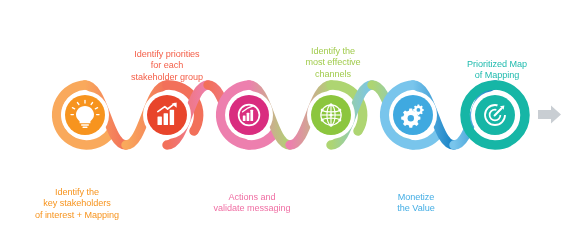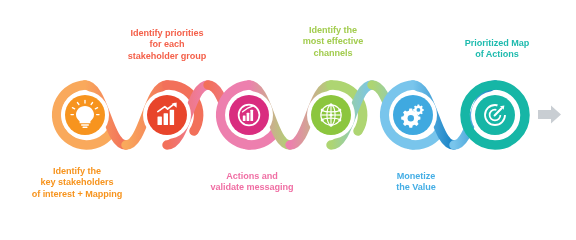--- a/index.html
+++ b/index.html
@@ -20,26 +20,27 @@
   #flow-svg {
     position: absolute;
     left: 0;
     top: 0;
     width: 576px;
     height: 227px;
   }
   .step-label {
     position: absolute;
     text-align: center;
-    font-weight: bold;
+    font-weight: normal;
     font-size: 9.1px;
     line-height: 11.4px;
     letter-spacing: -0.05px;
     white-space: pre-line;
     font-family: "Liberation Sans", sans-serif;
+    margin-top: 21px;
   }
 </style>
 </head>
 <body>
 
 <div id="infographic">
 
   <svg id="flow-svg" viewBox="0 0 576 227">
     <defs>
       <linearGradient id="g12" x1="0" y1="0" x2="1" y2="0">
@@ -202,15 +203,15 @@
 validate messaging</div>
 
   <div class="step-label" style="left:272px; top:25px; width:122px; color:#A2CC4E;">Identify the
 most effective
 channels</div>
 
   <div class="step-label" style="left:363px; top:171px; width:106px; color:#45AEE5;">Monetize
 the Value</div>
 
   <div class="step-label" style="left:435px; top:38px; width:124px; color:#1FBBAE;">Prioritized Map
-of Actions</div>
+of Mapping</div>
 
 </div>
 
 </body></html>

